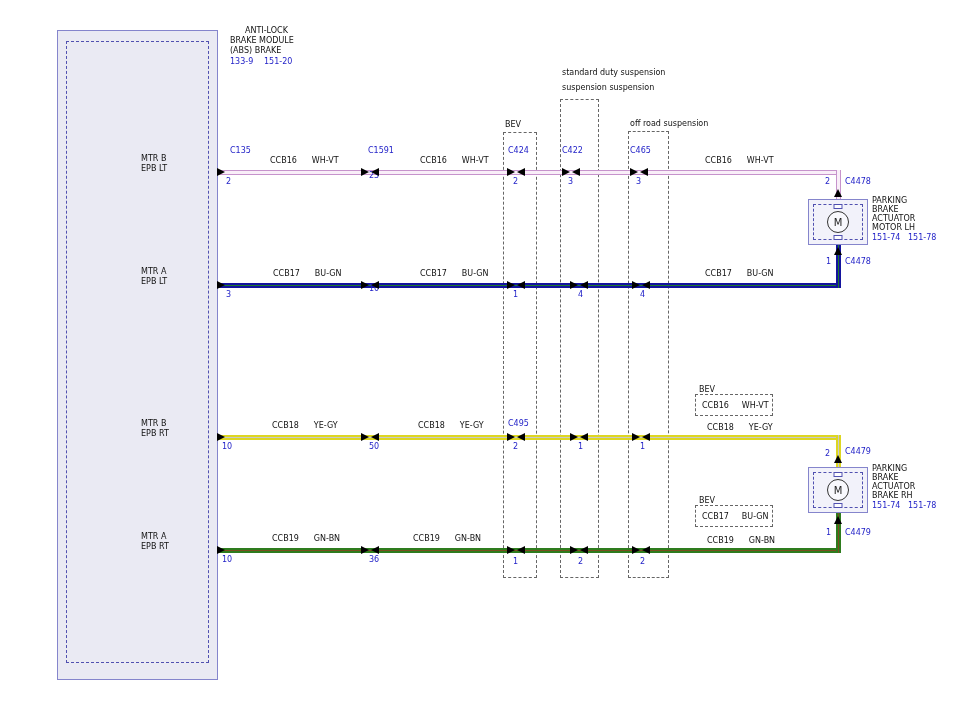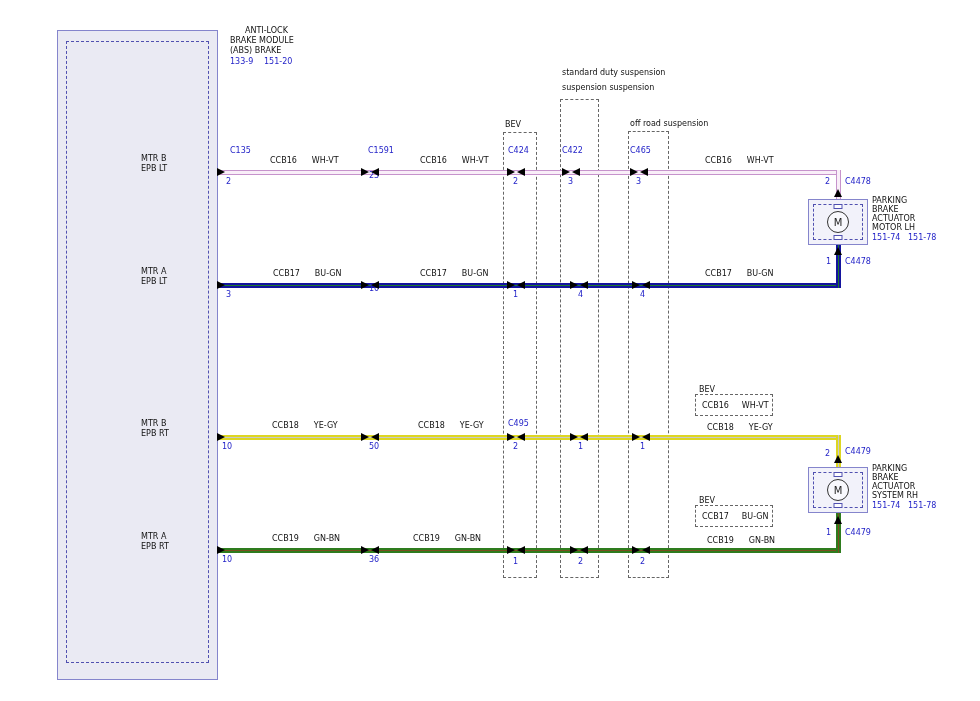--- a/index.html
+++ b/index.html
@@ -249,17 +249,17 @@
   <div class="motor-outer" style="left:808px;top:467px">
     <div class="motor-inner">
       <div class="term term-top"></div>
       <div class="motor-circle">M</div>
       <div class="term term-bot"></div>
     </div>
   </div>
   <div class="t" style="left:872px;top:464px">PARKING</div>
   <div class="t" style="left:872px;top:473px">BRAKE</div>
   <div class="t" style="left:872px;top:482px">ACTUATOR</div>
-  <div class="t" style="left:872px;top:491px">SYSTEM RH</div>
+  <div class="t" style="left:872px;top:491px">BRAKE RH</div>
   <div class="t blue" style="left:872px;top:501px">151-74</div>
   <div class="t blue" style="left:908px;top:501px">151-78</div>
 
 </div>
 
 </body></html>

